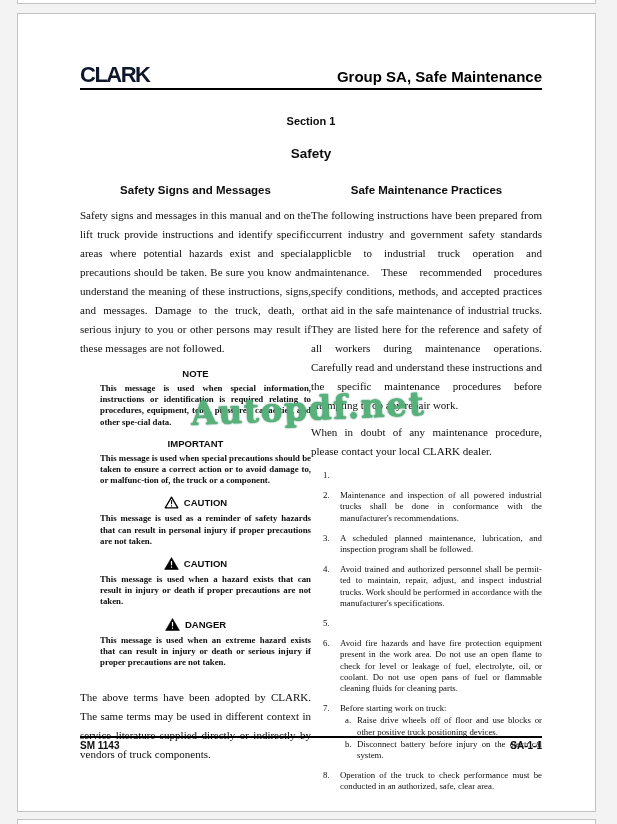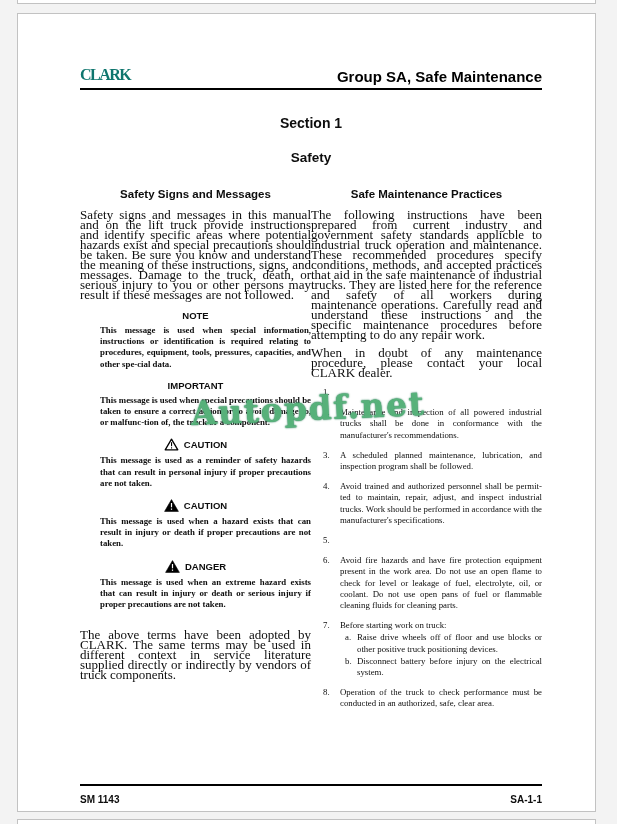--- a/index.html
+++ b/index.html
@@ -29,49 +29,49 @@
     width: 579px; height: 799px;
     background: #ffffff;
     border: 1px solid #c2c2c2;
     box-sizing: border-box;
   }
   .page-inner { padding: 51px 53px 0 62px; }
 
   
   .header-row { display: flex; justify-content: space-between; align-items: flex-end; }
   .clark-logo {
-    font-family: Liberation Serif, serif;
-    font-weight: 900; font-size: 16px; letter-spacing: -1.5px;
-    transform: scaleY(1.02); line-height: 20px; color: #0f766e;
+    font-family: Liberation Sans, sans-serif;
+    font-weight: 900; font-size: 22px; letter-spacing: -1.5px;
+    transform: scaleY(1.02); line-height: 20px; color: #0f172a;
   }
   .group-title {
     font-family: "Liberation Sans", sans-serif;
     font-weight: bold; font-size: 15px; color: #000;
   }
   .header-rule { height: 2px; background: #000; margin-top: 3px; }
 
   
   .section-title {
     text-align: center; font-family: "Liberation Sans", sans-serif;
-    font-weight: bold; font-size: 14px; margin-top: 25px;
+    font-weight: bold; font-size: 11px; margin-top: 25px;
   }
   .section-subtitle {
     text-align: center; font-family: "Liberation Sans", sans-serif;
     font-weight: bold; font-size: 13.5px; margin-top: 19px;
   }
 
   
   .columns { display: flex; margin-top: 23px; }
   .col { flex: 1; min-width: 0; }
   .col-heading {
     text-align: center; font-family: "Liberation Sans", sans-serif;
     font-weight: bold; font-size: 11.5px; margin: 0 0 10px 0;
   }
   .body-text {
-    font-size: 13px; line-height: 10px; text-align: justify; margin: 0 0 8px 0;
+    font-size: 11px; line-height: 19px; text-align: justify; margin: 0 0 8px 0;
   }
 
   
   .msg { margin-top: 10px; }
   .msg-heading {
     display: flex; align-items: center; justify-content: center; gap: 5px;
     font-family: "Liberation Sans", sans-serif; font-weight: bold;
     font-size: 9.5px; margin-bottom: 4px;
   }
   .msg-heading svg { display: block; }
@@ -86,23 +86,23 @@
   .li { display: flex; padding-left: 12px; margin-top: 9px; }
   .li-num { flex: none; width: 17px; font-size: 8.8px; line-height: 11.2px; }
   .li-text { flex: 1; font-size: 8.8px; line-height: 11.2px; text-align: justify; }
   .sub { display: flex; padding-left: 5px; margin-top: 1px; }
   .sub-num { flex: none; width: 12px; font-size: 8.8px; line-height: 11.2px; }
   .sub-text { flex: 1; font-size: 8.8px; line-height: 11.2px; text-align: justify; }
 
   
   .footer {
     position: absolute; left: 62px; right: 53px; top: 722px;
-    border-top: 2px solid #000; padding-top: 8px;
+    border-top: 2px solid #000; padding-top: 2px;
     display: flex; justify-content: space-between;
-    font-family: "Liberation Sans", sans-serif; font-weight: bold; font-size: 10px; margin-top: 48px;
+    font-family: "Liberation Sans", sans-serif; font-weight: bold; font-size: 10px;
   }
 
   
   .watermark {
     position: absolute; left: 191px; top: 389px;
     font-family: "DejaVu Serif", serif; font-weight: bold;
     font-size: 33px; letter-spacing: 1.5px;
     color: rgba(95, 186, 128, 0.85);
     text-shadow: 0 0 1.5px rgba(38, 128, 84, 0.9), 0 0 1.5px rgba(38, 128, 84, 0.9);
     transform: rotate(-2.5deg);

